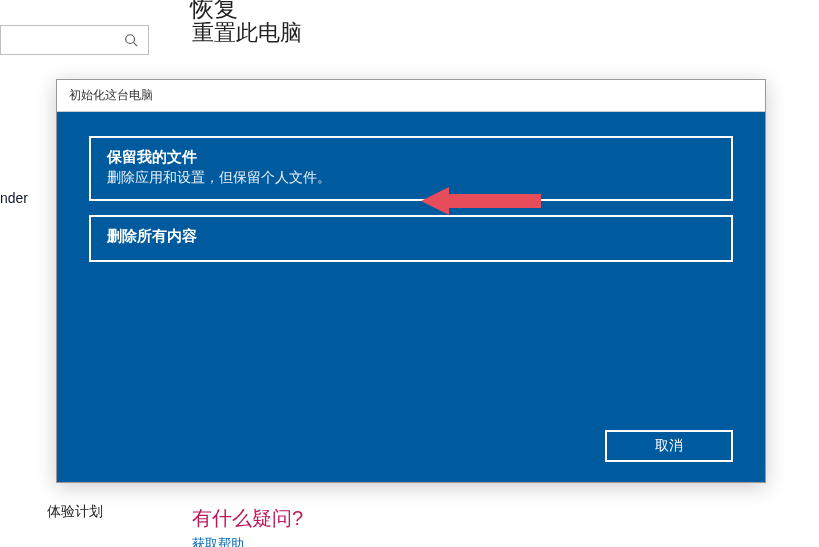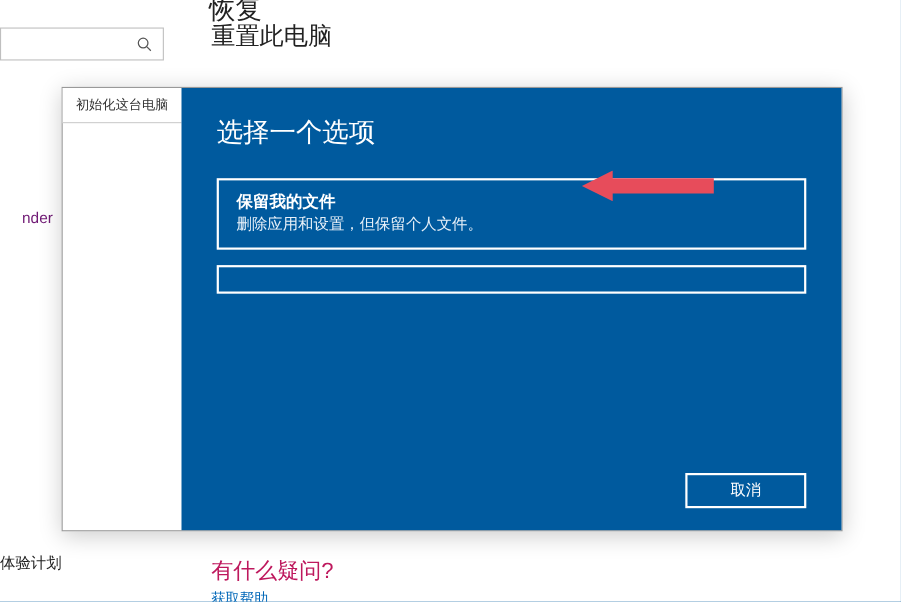--- a/index.html
+++ b/index.html
@@ -41,29 +41,29 @@
   .search-icon {
     width: 14px;
     height: 14px;
     color: #555;
   }
   .side-text-1 {
     position: absolute;
     top: 190px;
     left: 0;
     font-size: 14px;
-    color: #701a75;
-    margin-left: 20px;
+    color: #0f172a;
   }
   .side-text-2 {
     position: absolute;
     top: 503px;
     left: 0;
     font-size: 14px;
     color: #222;
+    padding-left: 47px;
   }
   .bg-question {
     position: absolute;
     top: 505px;
     left: 192px;
     font-size: 20px;
     color: #be185d;
   }
   .bg-help-link {
     position: absolute;
@@ -76,21 +76,21 @@
   
   .dialog {
     position: absolute;
     top: 79px;
     left: 56px;
     width: 710px;
     height: 404px;
     border: 1px solid #999;
     box-shadow: 0 4px 20px rgba(0,0,0,0.2);
     display: flex;
-    flex-direction: row;
+    flex-direction: column;
     background: #fff;
   }
   .dialog-titlebar {
     height: 32px;
     background: #fff;
     border-bottom: 1px solid #ccc;
     display: flex;
     align-items: center;
     padding: 0 12px;
     font-size: 12px;
@@ -136,21 +136,21 @@
     top: 75px;
     left: 364px;
     width: 120px;
     height: 28px;
     pointer-events: none;
   }
   .cancel-btn {
     position: absolute;
     right: 32px;
     bottom: 20px;
-    width: 110px;
+    width: 128px;
     height: 32px;
     border: 2px solid #fff;
     background: transparent;
     color: #fff;
     font-size: 14px;
     font-family: inherit;
     cursor: pointer;
   }
 </style>
 </head>
@@ -172,28 +172,28 @@
 <div class="side-text-2">体验计划</div>
 
 <div class="bg-question">有什么疑问?</div>
 <div class="bg-help-link">获取帮助</div>
 
 <div class="dialog">
   <div class="dialog-titlebar">
     <span>初始化这台电脑</span>
   </div>
   <div class="dialog-body">
-    <div class="dialog-heading">选择一个选项</div>
 
     <button class="option-btn">
       <div class="option-title">保留我的文件</div>
       <div class="option-desc">删除应用和设置，但保留个人文件。</div>
     </button>
 
     <button class="option-btn">
+      <div class="option-title">删除所有内容</div>
     </button>
 
     <svg class="arrow-annotation" viewBox="0 0 120 28">
       <polygon points="0,14 28,0 28,7 120,7 120,21 28,21 28,28" fill="#e74c5b"></polygon>
     </svg>
 
     <button class="cancel-btn">取消</button>
   </div>
 </div>
 

